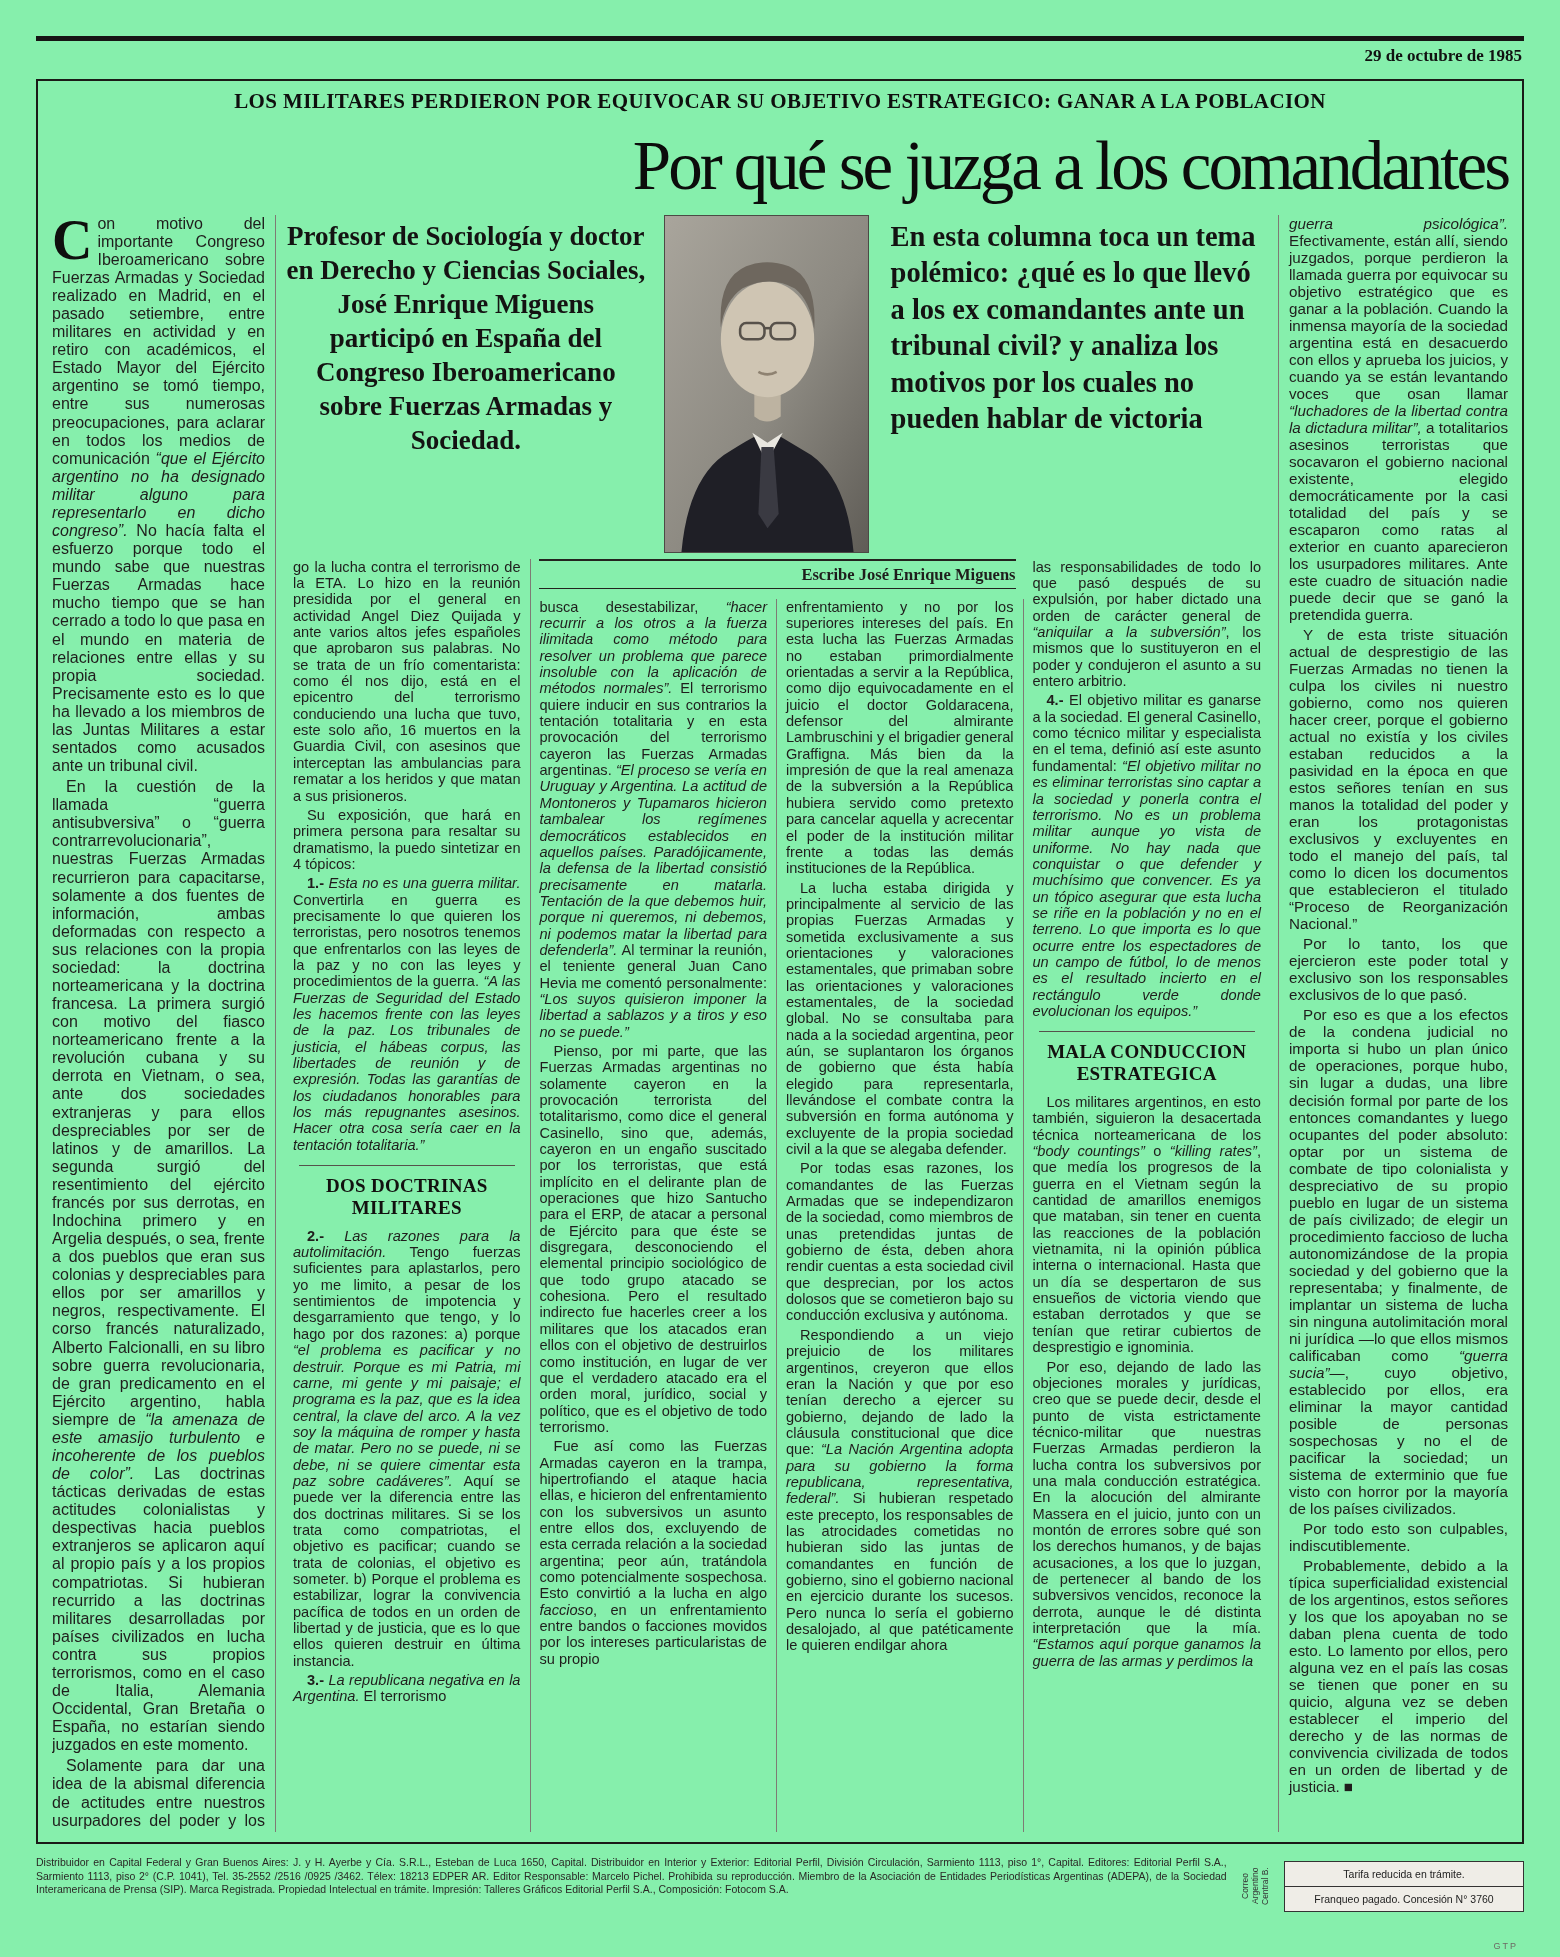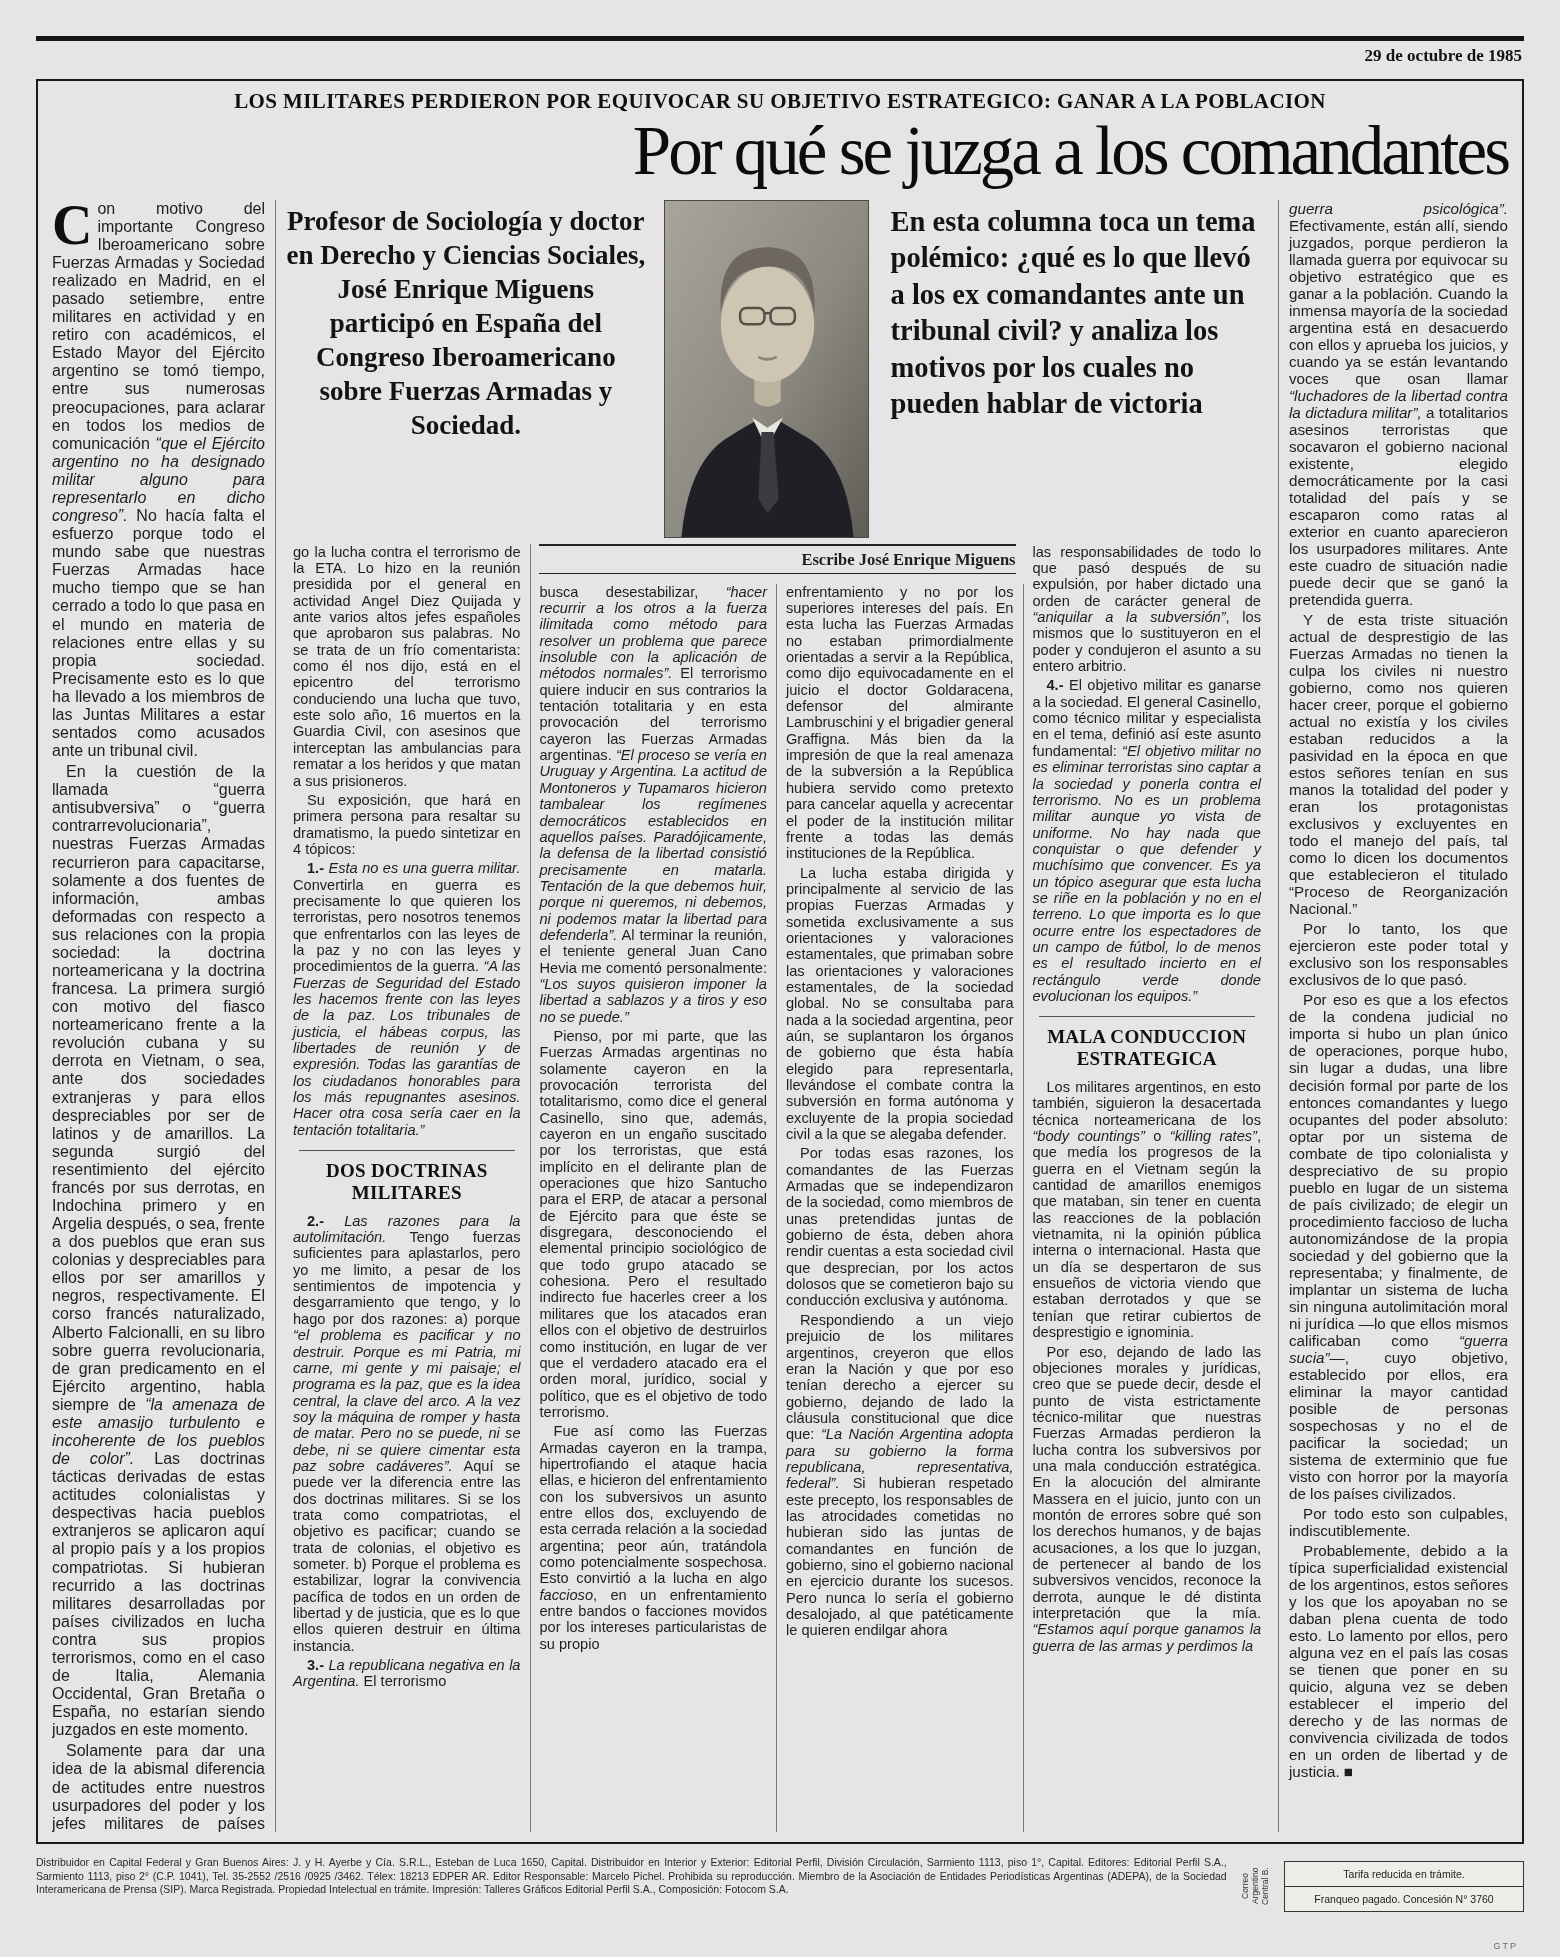--- a/index.html
+++ b/index.html
@@ -1,32 +1,32 @@
 <!DOCTYPE html>
 <html lang="es"><head>
 <meta charset="utf-8">
 <style>
   html,body{margin:0;padding:0;background:#b9b6b0;}
   .sheet{
     position:relative;width:1560px;height:1957px;margin:0 auto;
-    background:#e5e5e5;box-sizing:border-box;padding:36px 36px 0;
+    background:#86efac;box-sizing:border-box;padding:36px 36px 0;
     font-family:"Liberation Sans",sans-serif;color:#1f1e1c;overflow:hidden;
   }
   .top-rule{height:5px;background:#161514;}
   .date{
     text-align:right;font-family:"Liberation Serif",serif;font-weight:bold;
     font-size:17px;line-height:1.3;margin:4px 2px 0;color:#111;
   }
   .article-box{
     margin-top:12px;border:2px solid #1b1a18;box-sizing:border-box;
     height:1765px;padding:6px 14px 10px;display:flex;flex-direction:column;overflow:hidden;
   }
   .kicker{
     text-align:center;font-family:"Liberation Serif",serif;font-weight:bold;
-    font-size:21px;letter-spacing:.4px;margin:2px 0 0;color:#0f0f0e;
+    font-size:21px;letter-spacing:.4px;margin:2px 0 15px;color:#0f0f0e;
   }
   .headline{
     text-align:right;font-family:"Liberation Serif",serif;font-weight:normal;
     font-size:69px;line-height:.98;letter-spacing:-3px;margin:4px 0 14px;color:#0c0c0b;
   }
   .body-grid{display:grid;grid-template-columns:224px 1fr 230px;flex:1;min-height:0;overflow:hidden;}
   .col{text-align:justify;overflow:hidden;hyphens:auto;-webkit-hyphens:auto;}
   .col p{margin:0 0 3px;text-indent:14px;}
   .col > p:first-child{text-indent:0;}
   .colA{font-size:16px;line-height:1.13;padding-right:10px;border-right:1px solid #7e7b74;}

